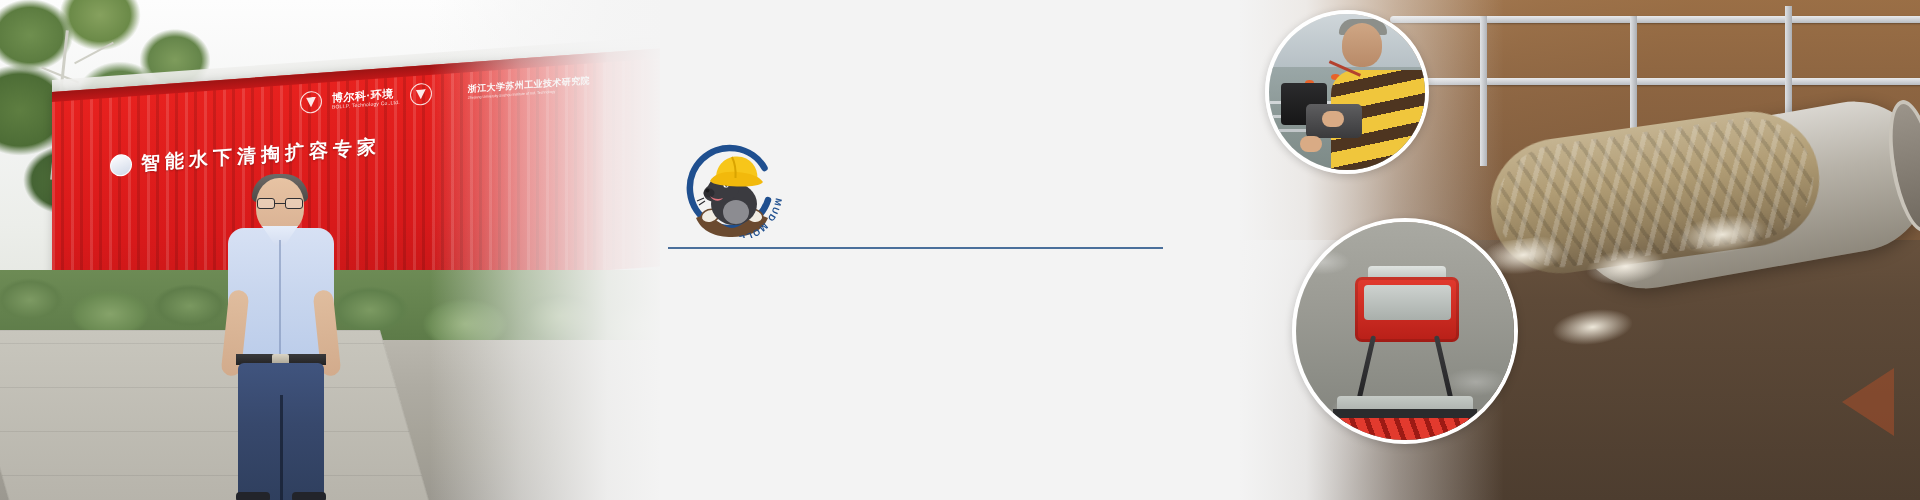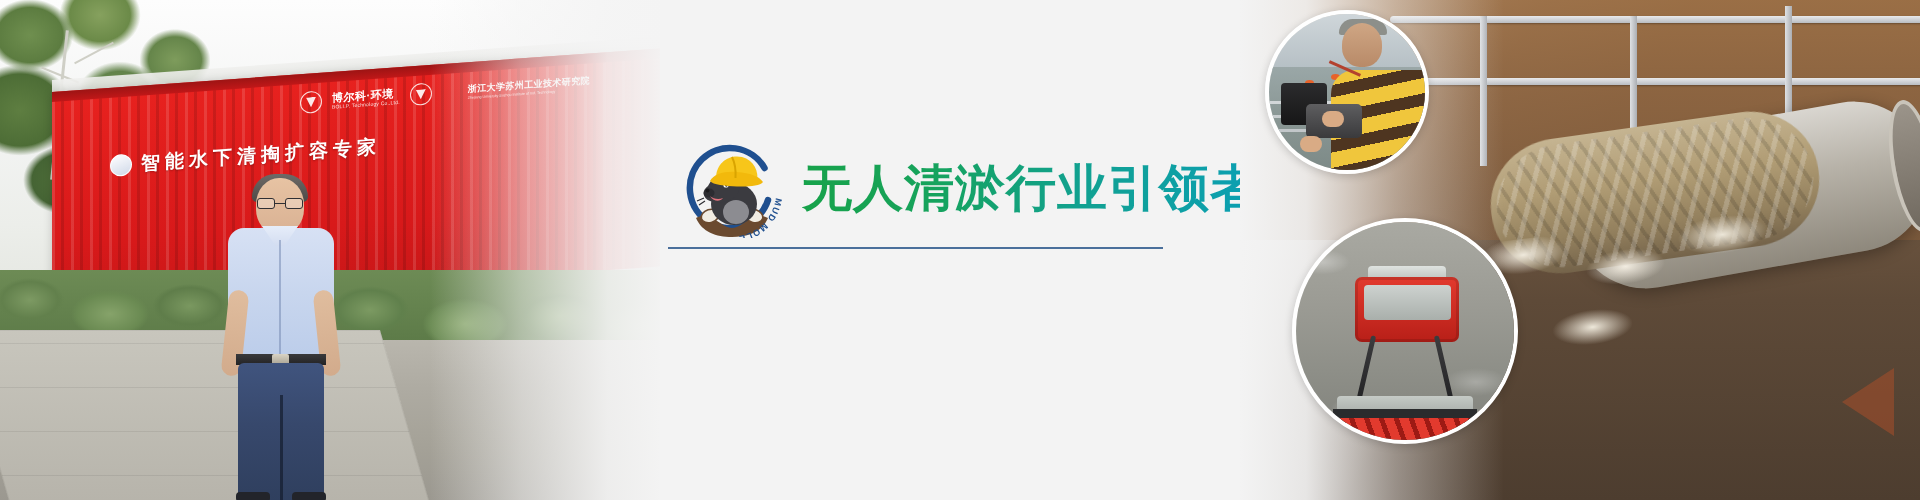--- a/index.html
+++ b/index.html
@@ -448,21 +448,20 @@
 
           <defs>
             <path id="arcTxt" d="M96 56 A44 44 0 0 1 58 98" fill="none"></path>
           </defs>
           <text font-family="Liberation Sans, sans-serif" font-size="9" font-weight="bold" fill="#1f4f8f" letter-spacing="1.1">
             <textPath href="#arcTxt" startOffset="6%">MUD MOLE</textPath>
           </text>
         </svg>
       </div>
 
-      <div class="headline">无人清淤行业引领者</div>
     </div>
 
     <div class="divider"></div>
   </div>
 
   <div class="right-photo">
     <div class="rp-bg"></div>
     <div class="rp-water"></div>
 
     <div class="rp-rail" style="left:150px;top:16px;width:560px;"></div>

